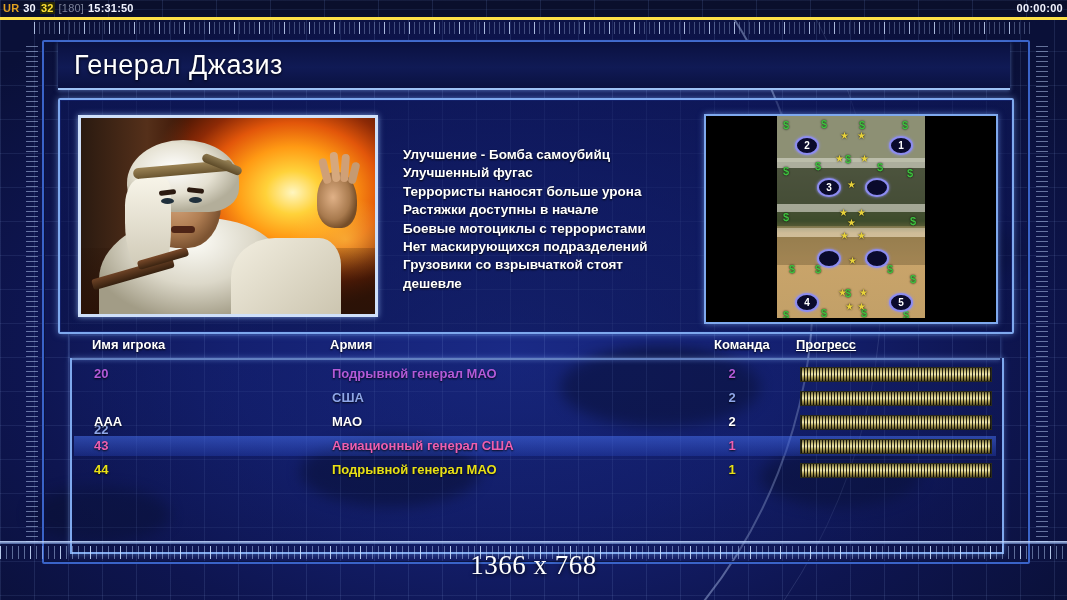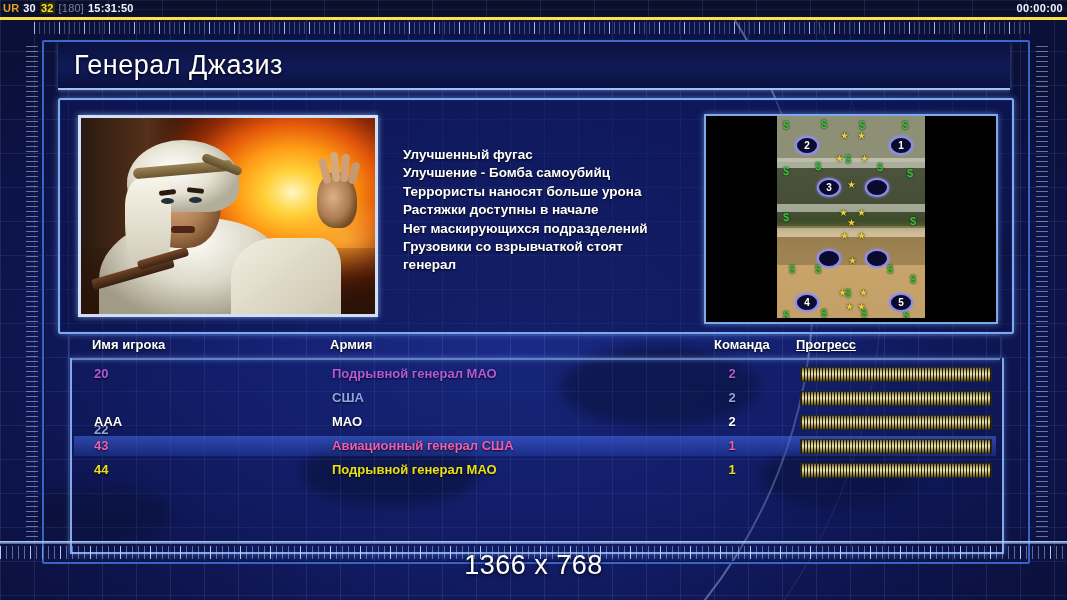--- a/index.html
+++ b/index.html
@@ -131,21 +131,21 @@
 
   
   #footerline{position:absolute;left:0;top:541px;width:1067px;height:3px;
      background:linear-gradient(to bottom,rgba(200,220,255,.95),rgba(120,160,235,.5));}
   #footticks{position:absolute;left:0;top:546px;width:1067px;height:13px;
      background-image:
        repeating-linear-gradient(to right,rgba(190,215,255,.45) 0 1px,transparent 1px 6px),
        repeating-linear-gradient(to right,rgba(215,230,255,.8) 0 1px,transparent 1px 30px);}
   #restext{position:absolute;left:0;top:548px;width:1067px;text-align:center;
      font-size:27px;color:#ffffff;text-shadow:0 1px 4px rgba(0,0,0,.9);
-     line-height:34px;letter-spacing:.5px;}
+     line-height:34px;letter-spacing:.5px;font-family:Liberation Serif, serif;}
 </style>
 </head>
 <body>
 
 <div id="screen">
 
   <div id="bg">
     <div class="blob" style="left:120px;top:180px;width:150px;height:60px;"></div>
     <div class="blob" style="left:300px;top:420px;width:180px;height:70px;"></div>
     <div class="blob" style="left:560px;top:330px;width:200px;height:80px;"></div>
@@ -235,27 +235,28 @@
 
     <div class="pf" style="left:10px;top:150px;width:84px;height:11px;
          background:linear-gradient(to bottom,#6e4326,#35200f);
          border-radius:3px;transform:rotate(-16deg);"></div>
     <div class="pf" style="left:56px;top:136px;width:52px;height:9px;
          background:linear-gradient(to bottom,#7a4a2a,#3b2411);
          border-radius:3px;transform:rotate(-16deg);"></div>
   </div>
 
   <div id="desc">
+    <div>Улучшение - Бомба самоубийц</div>
     <div>Улучшенный фугас</div>
-    <div>Улучшение - Бомба самоубийц</div>
     <div>Террористы наносят больше урона</div>
     <div>Растяжки доступны в начале</div>
+    <div>Боевые мотоциклы с террористами</div>
     <div>Нет маскирующихся подразделений</div>
     <div>Грузовики со взрывчаткой стоят</div>
-    <div> генерал</div>
+    <div> дешевле</div>
   </div>
 
   <div id="mmwrap">
     <div id="mmbody">
       <div id="mmmap">
         <div class="mmband" style="top:42px;height:10px;background:rgba(225,225,215,.55);"></div>
         <div class="mmband" style="top:88px;height:8px;background:rgba(235,235,225,.5);"></div>
         <div class="mmband" style="top:112px;height:9px;background:rgba(235,230,215,.45);"></div>
         <div class="mmband" style="top:52px;height:36px;background:rgba(40,52,30,.45);"></div>
         <div class="mmband" style="top:96px;height:14px;background:rgba(45,62,28,.5);"></div>

